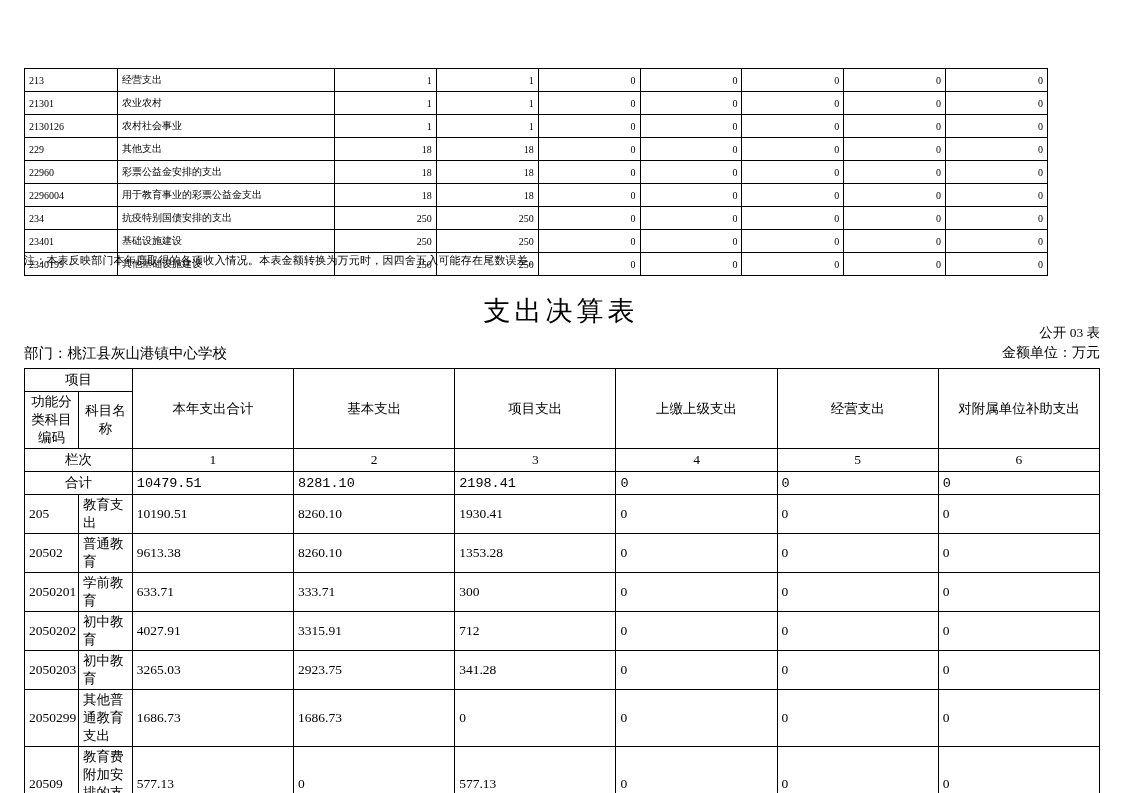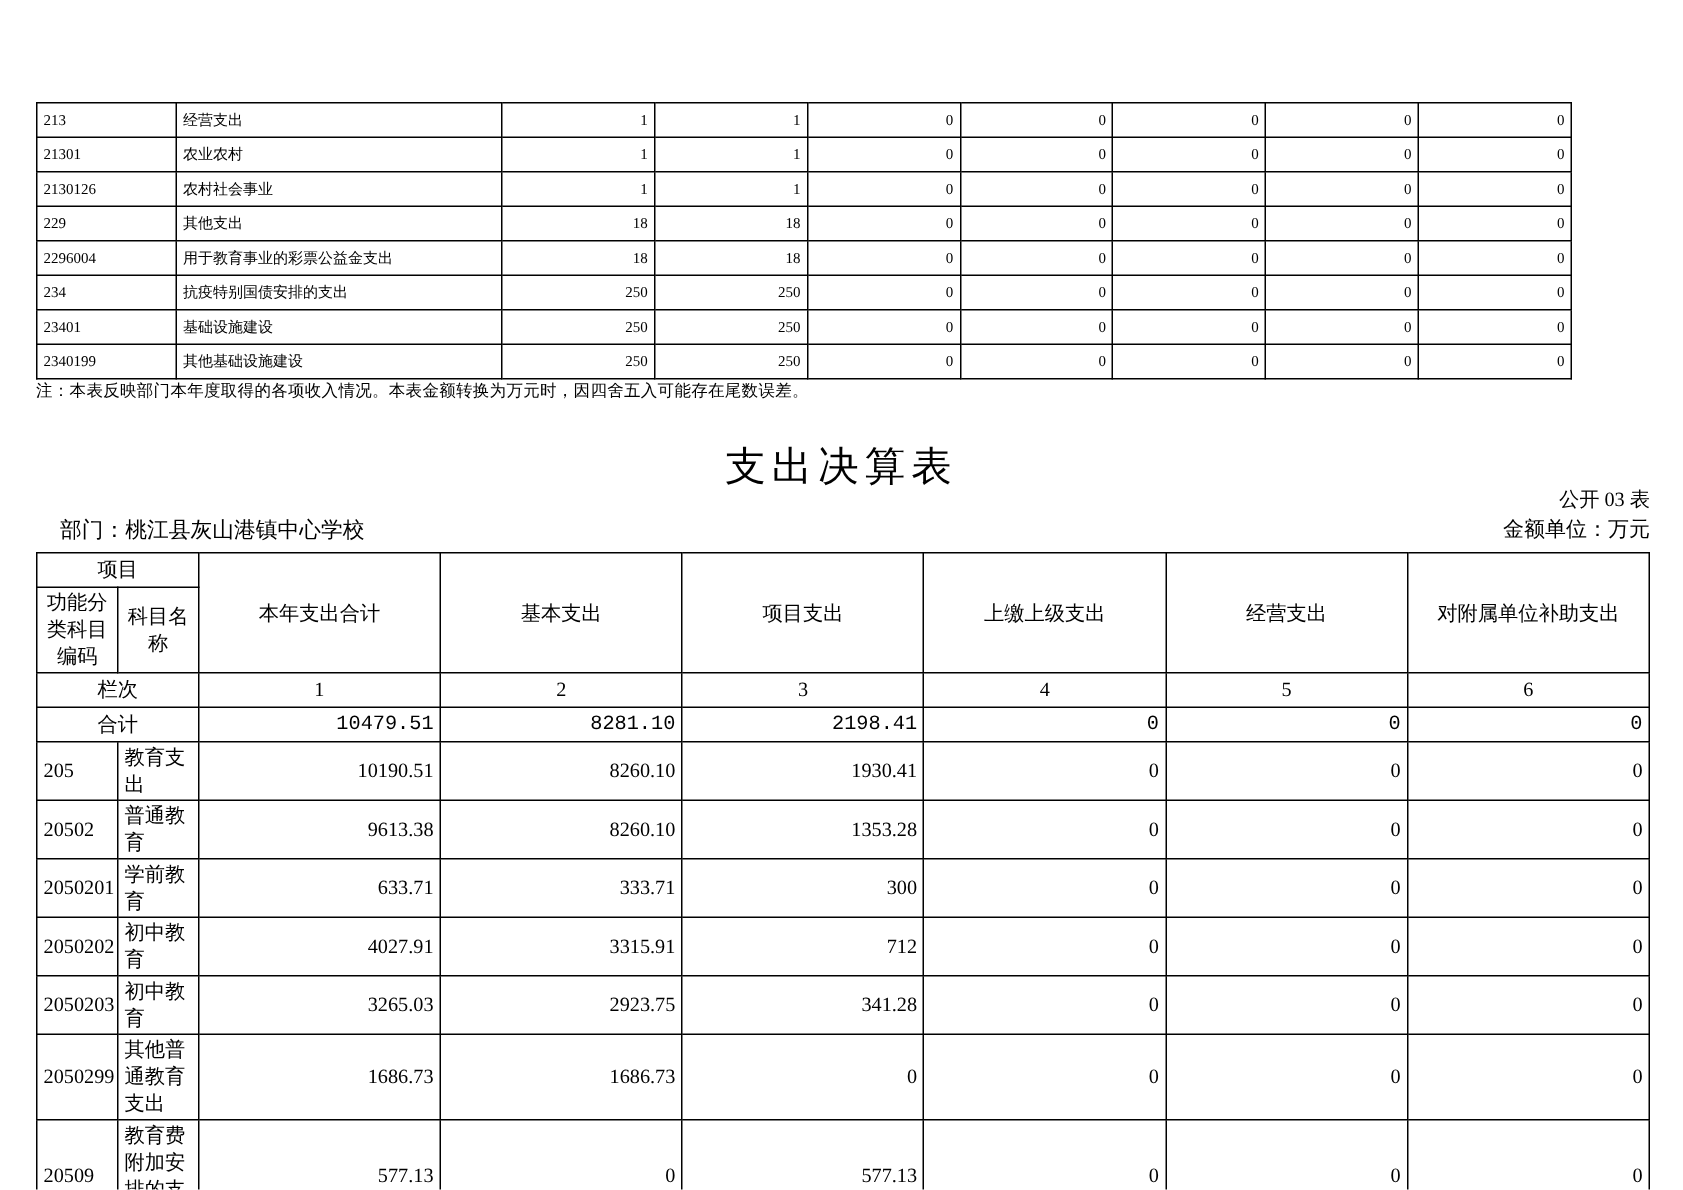--- a/index.html
+++ b/index.html
@@ -72,21 +72,20 @@
     position: absolute;
     right: 22px;
     top: 344px;
     font-size: 14px;
   }
   .meta-left {
     position: absolute;
     left: 24px;
     top: 344px;
     font-size: 14.5px;
-    margin-left: 16px;
   }
   .bottom-table-wrap {
     position: absolute;
     left: 24px;
     top: 368px;
     width: 1076px;
   }
   table.grid2 {
     border-collapse: collapse;
     table-layout: fixed;
@@ -97,21 +96,21 @@
     border: 1px solid #000000;
     padding: 1px 4px;
     height: 20px;
     vertical-align: middle;
     font-weight: normal;
     overflow: hidden;
   }
   .b-code { width: 84px; }
   .b-name { width: 208px; }
   .b-col  { width: 130px; margin-top: 13px; }
-  .num { text-align: right; padding-right: 6px; white-space: nowrap; }
+  .num { text-align: left; padding-right: 6px; white-space: nowrap; }
   .ctr { text-align: center; }
   .lft { text-align: left; }
   .row-total td { font-weight: bold; font-family: Liberation Mono, monospace; }
   .hdr-tall { height: 46px; }
   .proj-head { height: 22px; }
 </style>
 </head>
 <body>
 
 <div class="page">
@@ -148,20 +147,31 @@
             <td class="c-num">1</td>
             <td class="c-num">0</td>
             <td class="c-num">0</td>
             <td class="c-num">0</td>
             <td class="c-num">0</td>
             <td class="c-num">0</td>
           </tr>
           <tr>
             <td class="c-code">229</td>
             <td class="c-name">其他支出</td>
+            <td class="c-num">18</td>
+            <td class="c-num">18</td>
+            <td class="c-num">0</td>
+            <td class="c-num">0</td>
+            <td class="c-num">0</td>
+            <td class="c-num">0</td>
+            <td class="c-num">0</td>
+          </tr>
+          <tr>
+            <td class="c-code">22960</td>
+            <td class="c-name">彩票公益金安排的支出</td>
             <td class="c-num">18</td>
             <td class="c-num">18</td>
             <td class="c-num">0</td>
             <td class="c-num">0</td>
             <td class="c-num">0</td>
             <td class="c-num">0</td>
             <td class="c-num">0</td>
           </tr>
           <tr>
             <td class="c-code">2296004</td>

